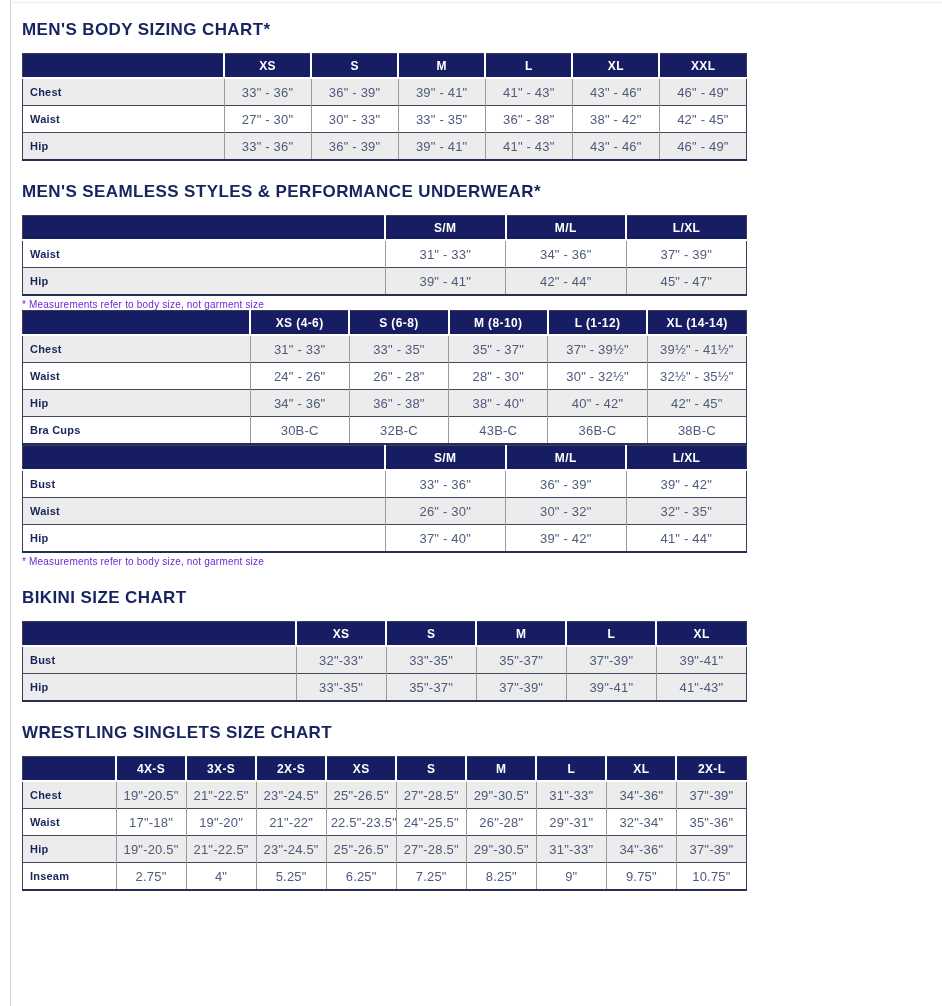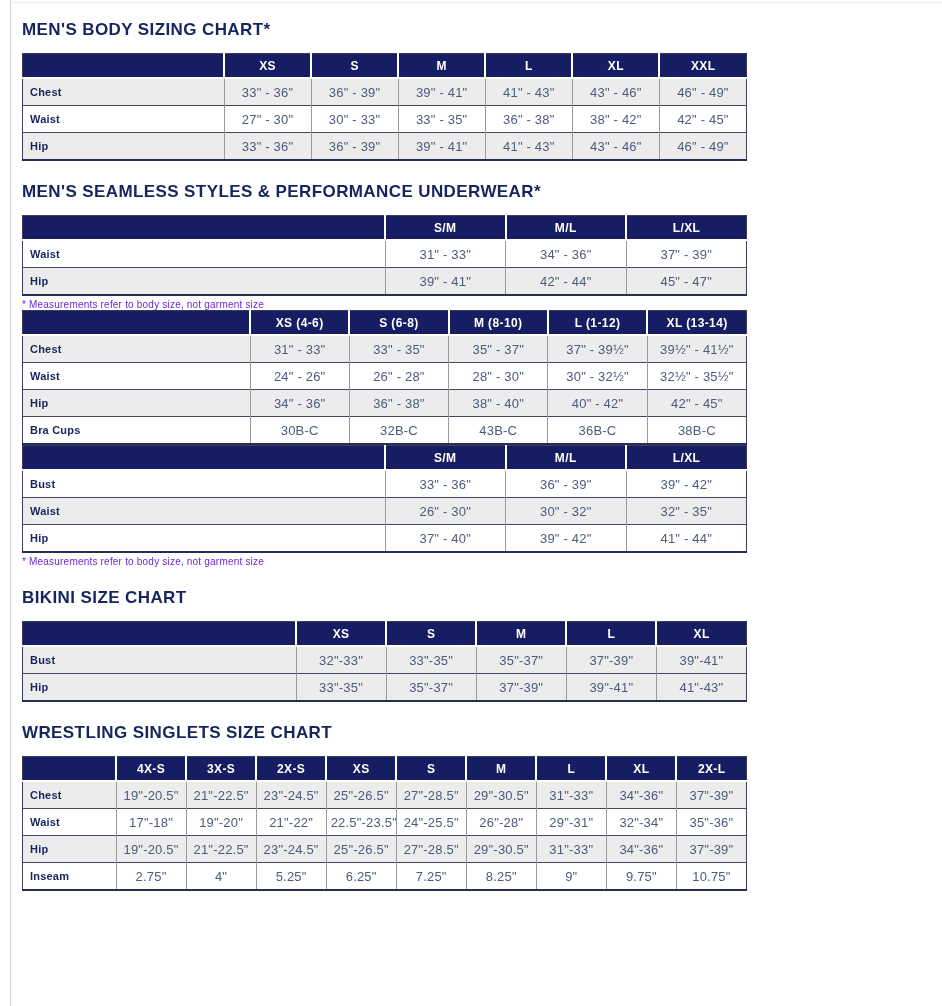--- a/index.html
+++ b/index.html
@@ -144,21 +144,21 @@
 
   <section class="chart-section">
     <table class="size-table shade-odd">
       <thead>
         <tr>
               <th style="width: 226px;"></th>
               <th>XS (4-6)</th>
               <th>S (6-8)</th>
               <th>M (8-10)</th>
               <th>L (1-12)</th>
-              <th>XL (13-14)</th>
+              <th>XL (14-14)</th>
             </tr>
       </thead>
       <tbody>
             <tr>
               <td class="row-label">Chest</td>
               <td>31" - 33"</td>
               <td>33" - 35"</td>
               <td>35" - 37"</td>
               <td>37" - 39½"</td>
               <td>39½" - 41½"</td>

